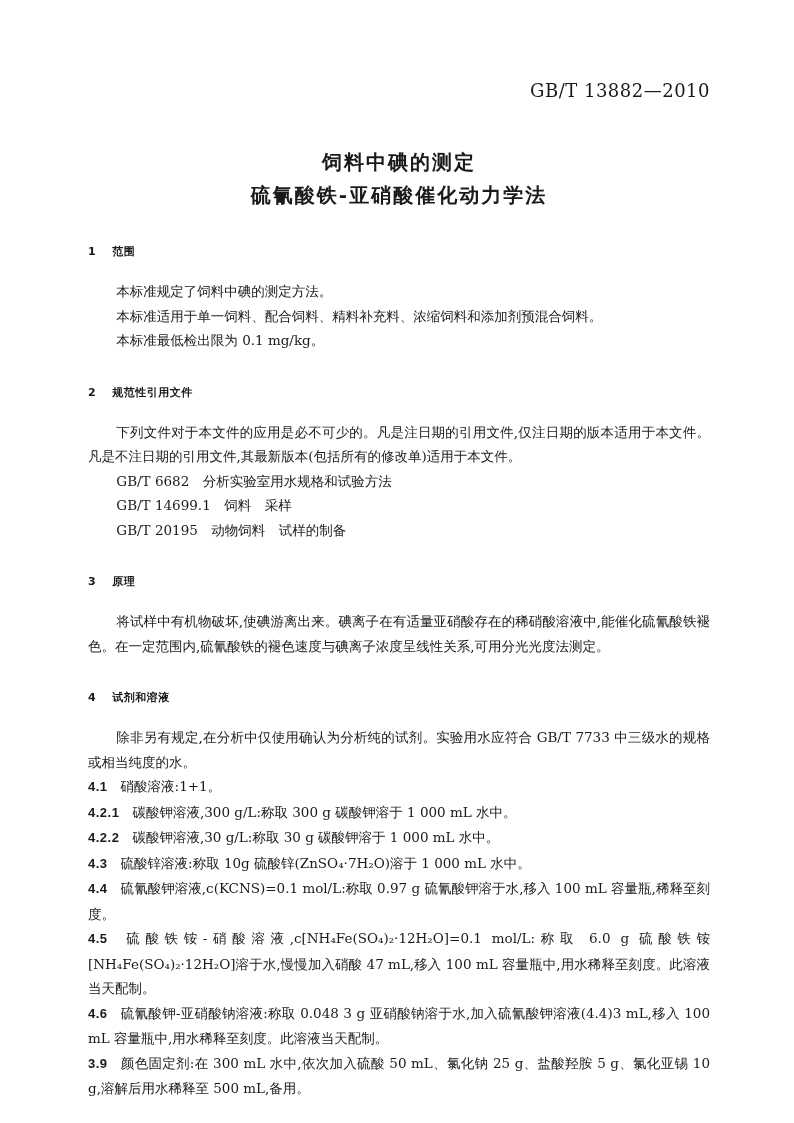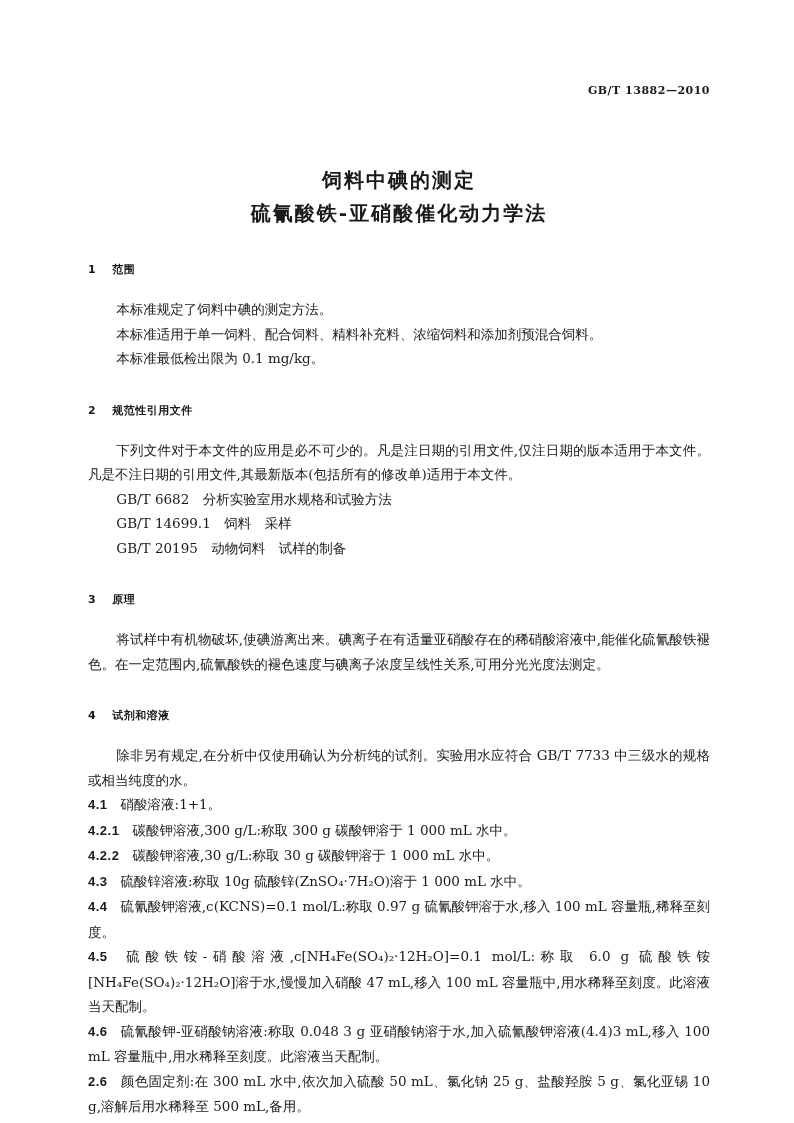--- a/index.html
+++ b/index.html
@@ -14,27 +14,27 @@
     margin: 0 auto;
     background: #ffffff;
     color: #1a1a1a;
     box-sizing: border-box;
     padding: 82px 84px 0 88px;
     font-family: "DejaVu Serif", "Liberation Serif", serif;
     overflow: hidden;
   }
   .doc-header {
     text-align: right;
-    font-weight: bold;
-    font-size: 11px;
+    font-weight: normal;
+    font-size: 18px;
     letter-spacing: 0.5px;
     line-height: 18px;
   }
   .doc-title {
-    margin-top: 64px;
+    margin-top: 46px;
     text-align: center;
     font-family: "DejaVu Sans", "Liberation Sans", sans-serif;
     font-weight: bold;
     font-size: 20px;
     line-height: 33px;
     letter-spacing: 2px;
   }
   .sec-h {
     margin: 30px 0 17px 0;
     font-family: "DejaVu Sans", "Liberation Sans", sans-serif;
@@ -112,16 +112,16 @@
   <p class="clause">
     <span class="clause-num">4.4</span><span>硫氰酸钾溶液,c(KCNS)=0.1 mol/L:称取 0.97 g 硫氰酸钾溶于水,移入 100 mL 容量瓶,稀释至刻度。</span>
   </p>
   <p class="clause">
     <span class="clause-num">4.5</span><span>硫酸铁铵-硝酸溶液,c[NH₄Fe(SO₄)₂·12H₂O]=0.1 mol/L:称取 6.0 g 硫酸铁铵[NH₄Fe(SO₄)₂·12H₂O]溶于水,慢慢加入硝酸 47 mL,移入 100 mL 容量瓶中,用水稀释至刻度。此溶液当天配制。</span>
   </p>
   <p class="clause">
     <span class="clause-num">4.6</span><span>硫氰酸钾-亚硝酸钠溶液:称取 0.048 3 g 亚硝酸钠溶于水,加入硫氰酸钾溶液(4.4)3 mL,移入 100 mL 容量瓶中,用水稀释至刻度。此溶液当天配制。</span>
   </p>
   <p class="clause">
-    <span class="clause-num">2.6</span><span>颜色固定剂:在 300 mL 水中,依次加入硫酸 50 mL、氯化钠 25 g、盐酸羟胺 5 g、氯化亚锡 10 g,溶解后用水稀释至 500 mL,备用。</span>
+    <span class="clause-num">3.9</span><span>颜色固定剂:在 300 mL 水中,依次加入硫酸 50 mL、氯化钠 25 g、盐酸羟胺 5 g、氯化亚锡 10 g,溶解后用水稀释至 500 mL,备用。</span>
   </p>
 
 </div>
 
 </body></html>

